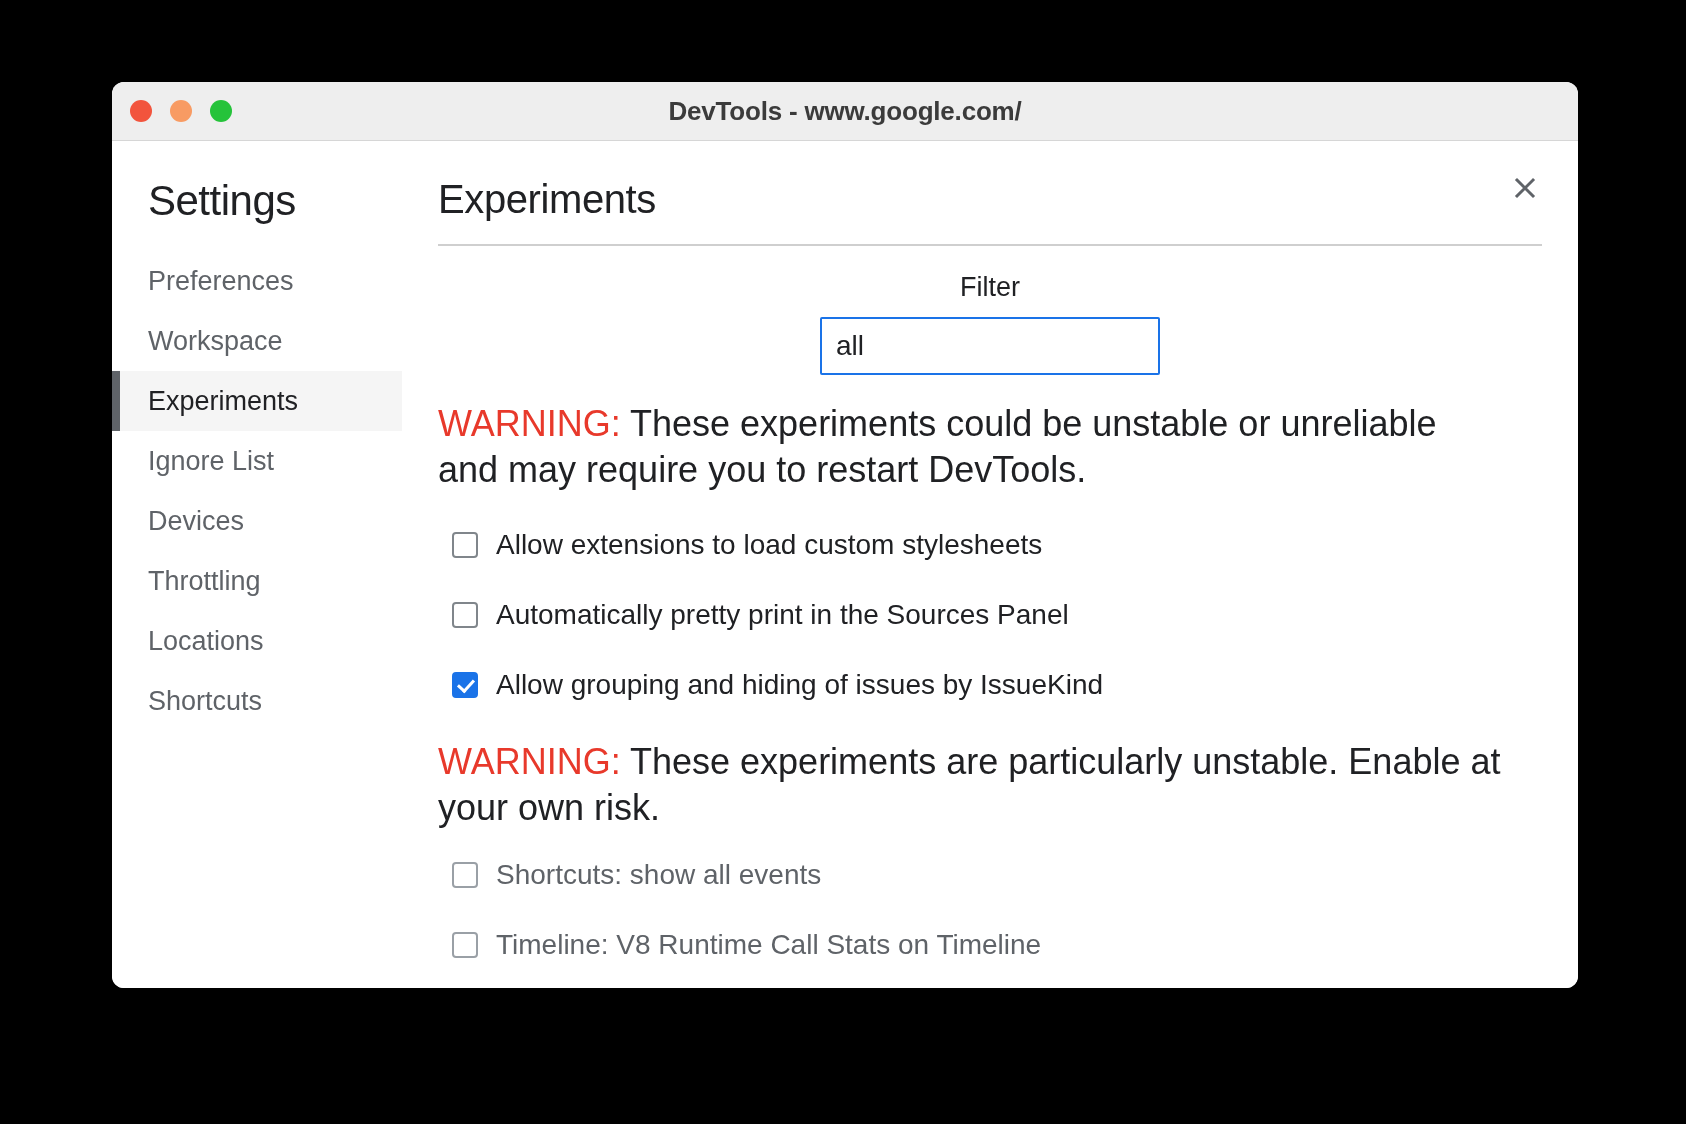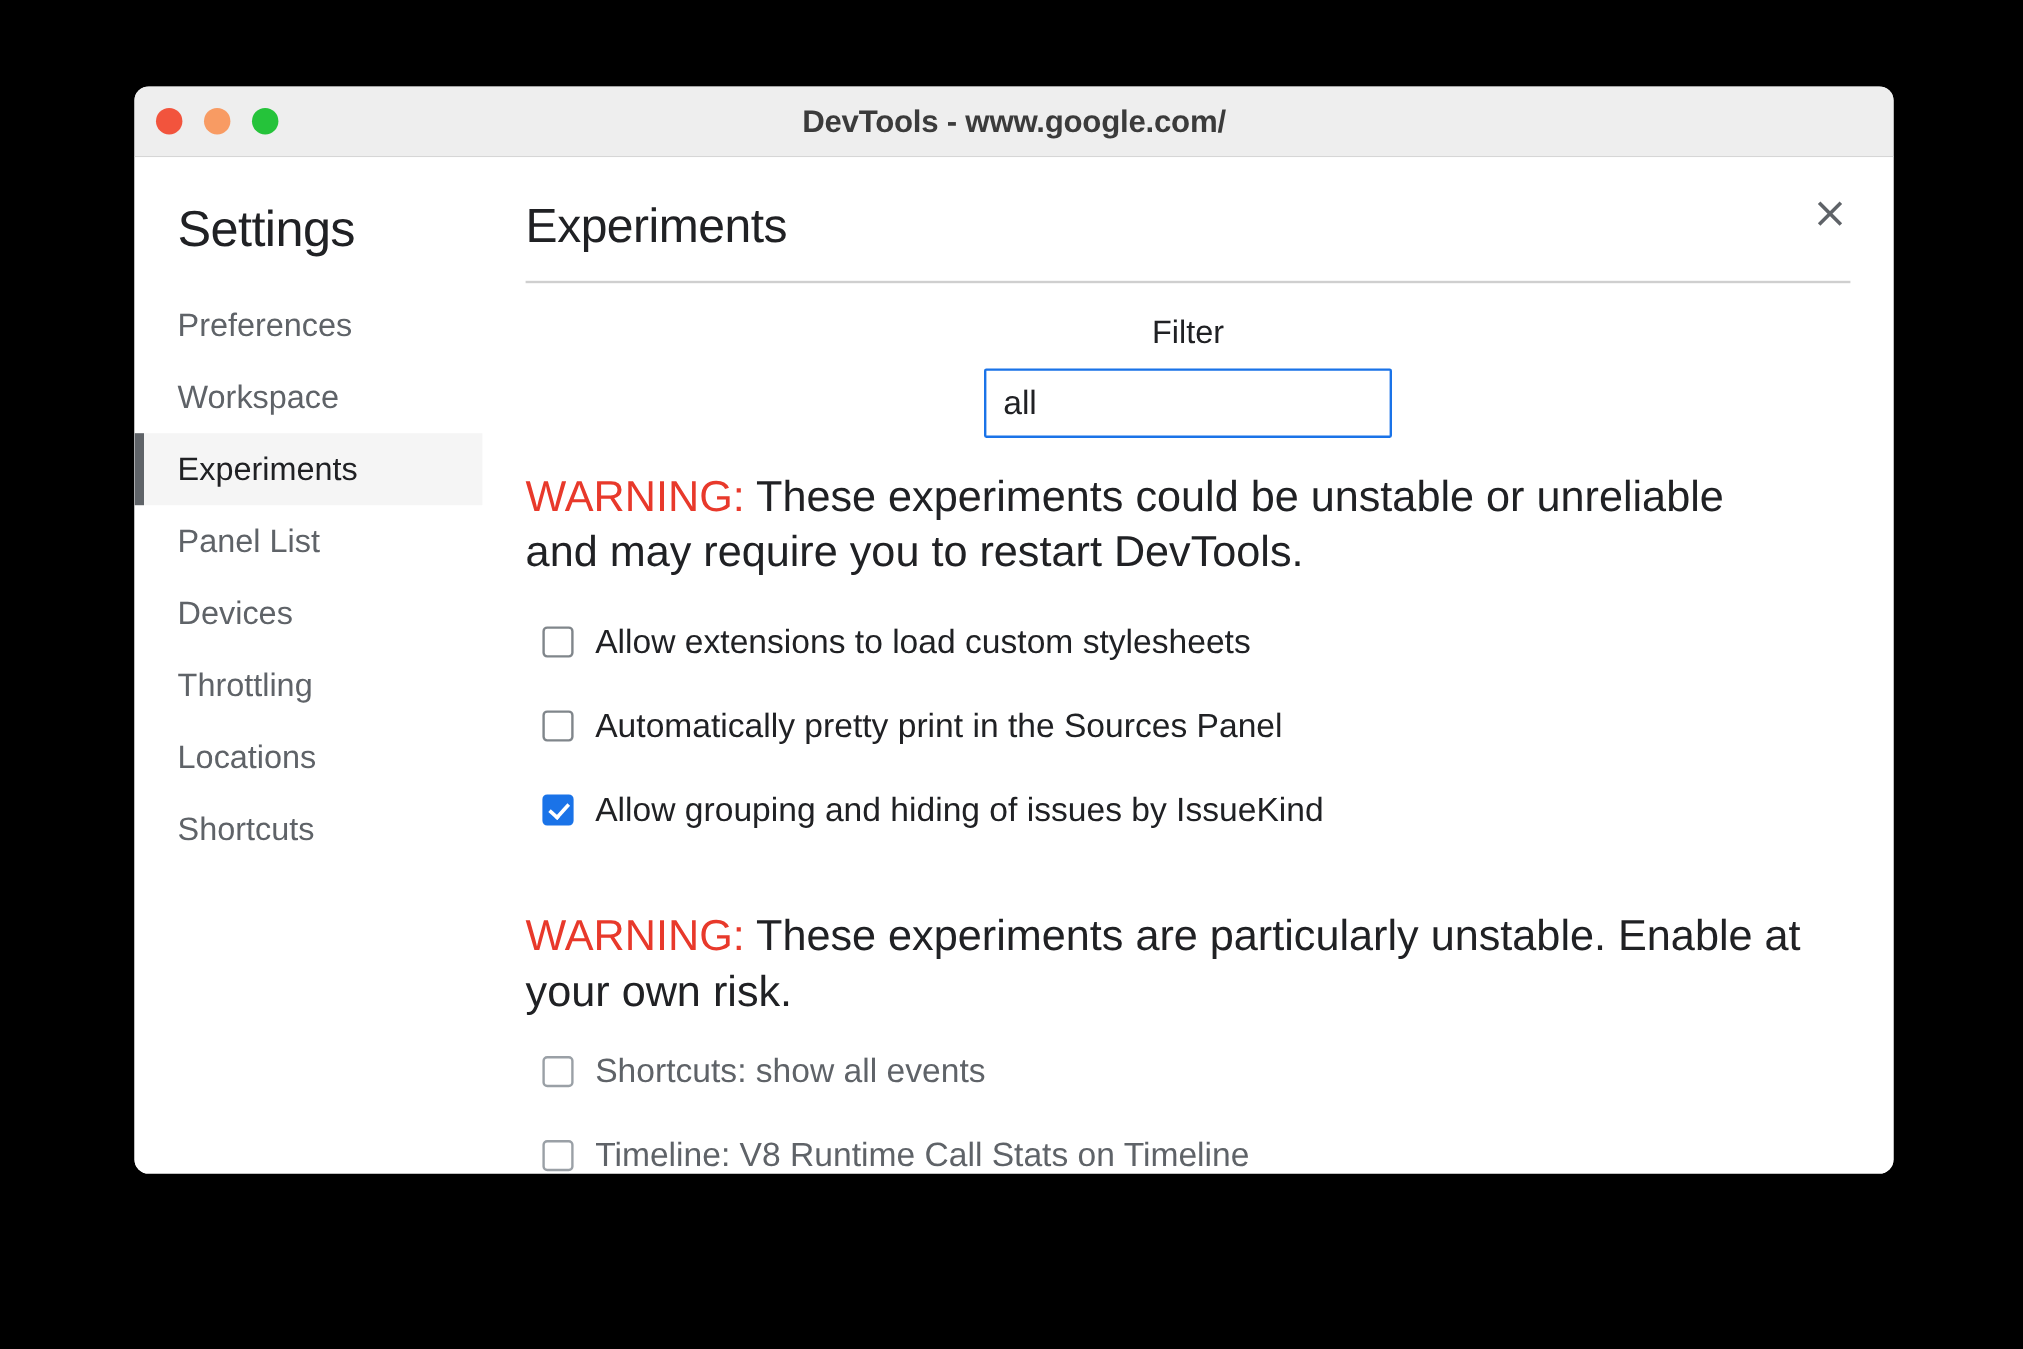--- a/index.html
+++ b/index.html
@@ -16,21 +16,21 @@
     position: relative;
     width: 1686px;
     height: 1124px;
     background: #000000;
   }
 
   
   .window {
     position: absolute;
     left: 112px;
-    top: 72px;
+    top: 82px;
     width: 1466px;
     height: 906px;
     background: #ffffff;
     border-radius: 12px;
     overflow: hidden;
     box-shadow: 0 10px 40px rgba(0,0,0,0.5);
   }
 
   
   .titlebar {
@@ -189,21 +189,21 @@
 
   
   .warning {
     font-size: 36px;
     line-height: 1.28;
     color: #202124;
     max-width: 1030px;
     margin: 0 0 8px 0;
   }
   .warning-2 {
-    margin-top: 56px;
+    margin-top: 28px;
     max-width: 1100px;
   }
   .warning .kw {
     color: #e8392b;
   }
 
   
   .exp-list {
     margin-top: 26px;
   }
@@ -286,21 +286,21 @@
         <div class="nav-item">
           <span>Preferences</span>
         </div>
         <div class="nav-item">
           <span>Workspace</span>
         </div>
         <div class="nav-item selected">
           <span>Experiments</span>
         </div>
         <div class="nav-item">
-          <span>Panel List</span>
+          <span>Ignore List</span>
         </div>
         <div class="nav-item">
           <span>Devices</span>
         </div>
         <div class="nav-item">
           <span>Throttling</span>
         </div>
         <div class="nav-item">
           <span>Locations</span>
         </div>

